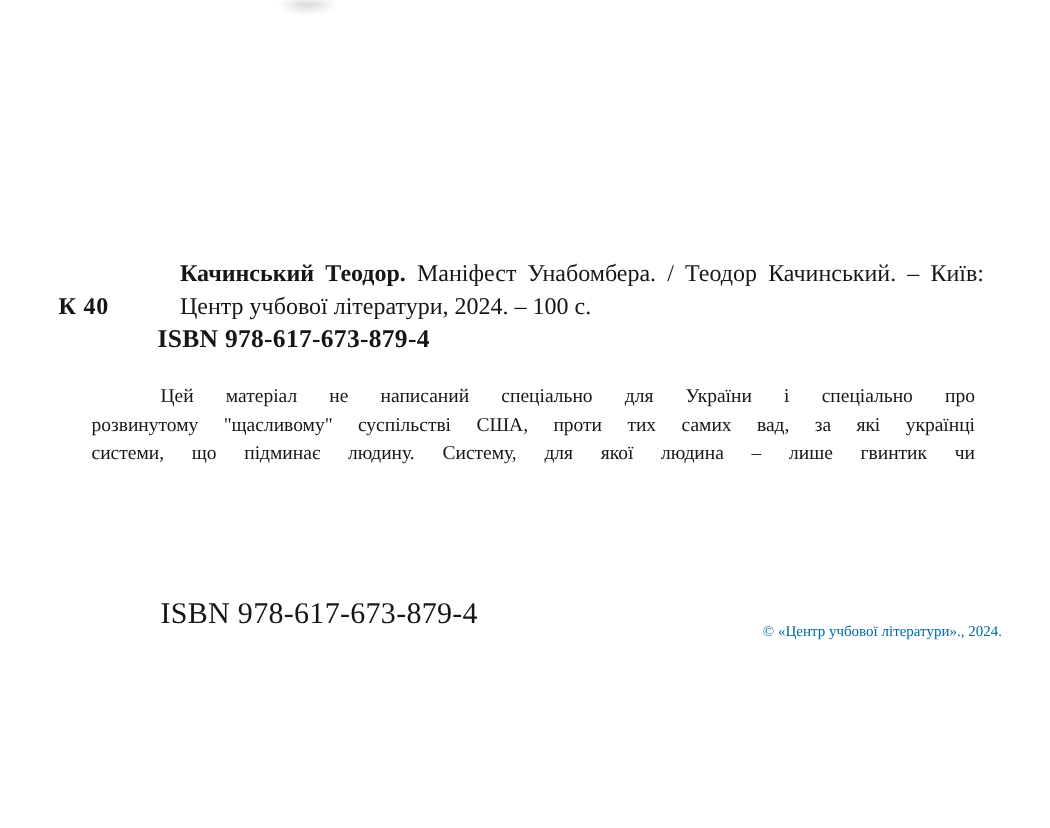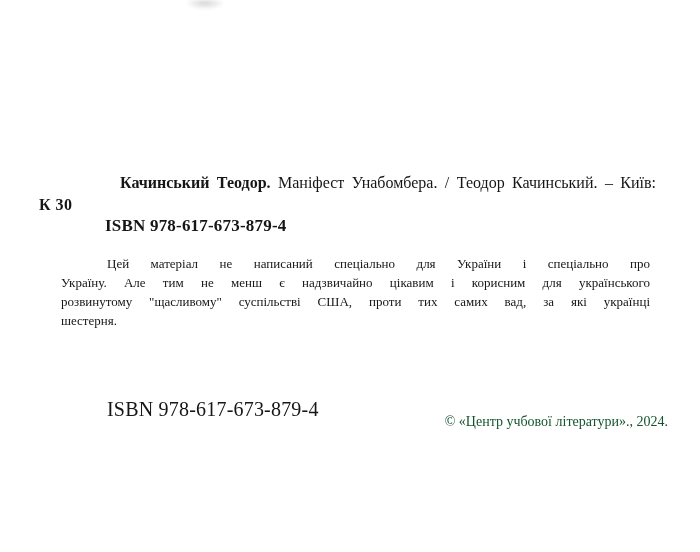--- a/index.html
+++ b/index.html
@@ -48,47 +48,47 @@
   .annotation .indent { text-indent: 46px; }
 
   .isbn-bottom {
     position: absolute; left: 107px; top: 397px;
     font-size: 20px; line-height: 24px; font-weight: normal;
     letter-spacing: 0.2px;
   }
 
   .copyright {
     position: absolute; right: 32px; top: 414px;
-    font-size: 14px; line-height: 16px;
-    color: #14532d;
+    font-size: 10px; line-height: 16px;
+    color: #0369a1;
   }
 </style>
 </head>
 <body>
 
 <div class="page">
 
   <div class="smudge"></div>
 
   <section class="record">
-    <span class="code">К 30</span>
+    <span class="code">К 40</span>
     <div class="rec-lines">
       <div class="jline">
         <span class="author">Качинський Теодор.</span>
         <span>Маніфест Унабомбера. / Теодор Качинський. – Київ:</span>
       </div>
+      <div>Центр учбової літератури, 2024. – 100 с.</div>
     </div>
   </section>
 
   <div class="isbn-top">ISBN 978-617-673-879-4</div>
 
   <section class="annotation">
     <div class="jline indent">Цей матеріал не написаний спеціально для України і спеціально про</div>
-    <div class="jline">Україну. Але тим не менш є надзвичайно цікавим і корисним для українського</div>
     <div class="jline">розвинутому "щасливому" суспільстві США, проти тих самих вад, за які українці</div>
-    <div>шестерня.</div>
+    <div class="jline">системи, що підминає людину. Систему, для якої людина – лише гвинтик чи</div>
   </section>
 
   <div class="isbn-bottom">ISBN 978-617-673-879-4</div>
 
   <div class="copyright">© «Центр учбової літератури»., 2024.</div>
 
 </div>
 
 </body></html>

